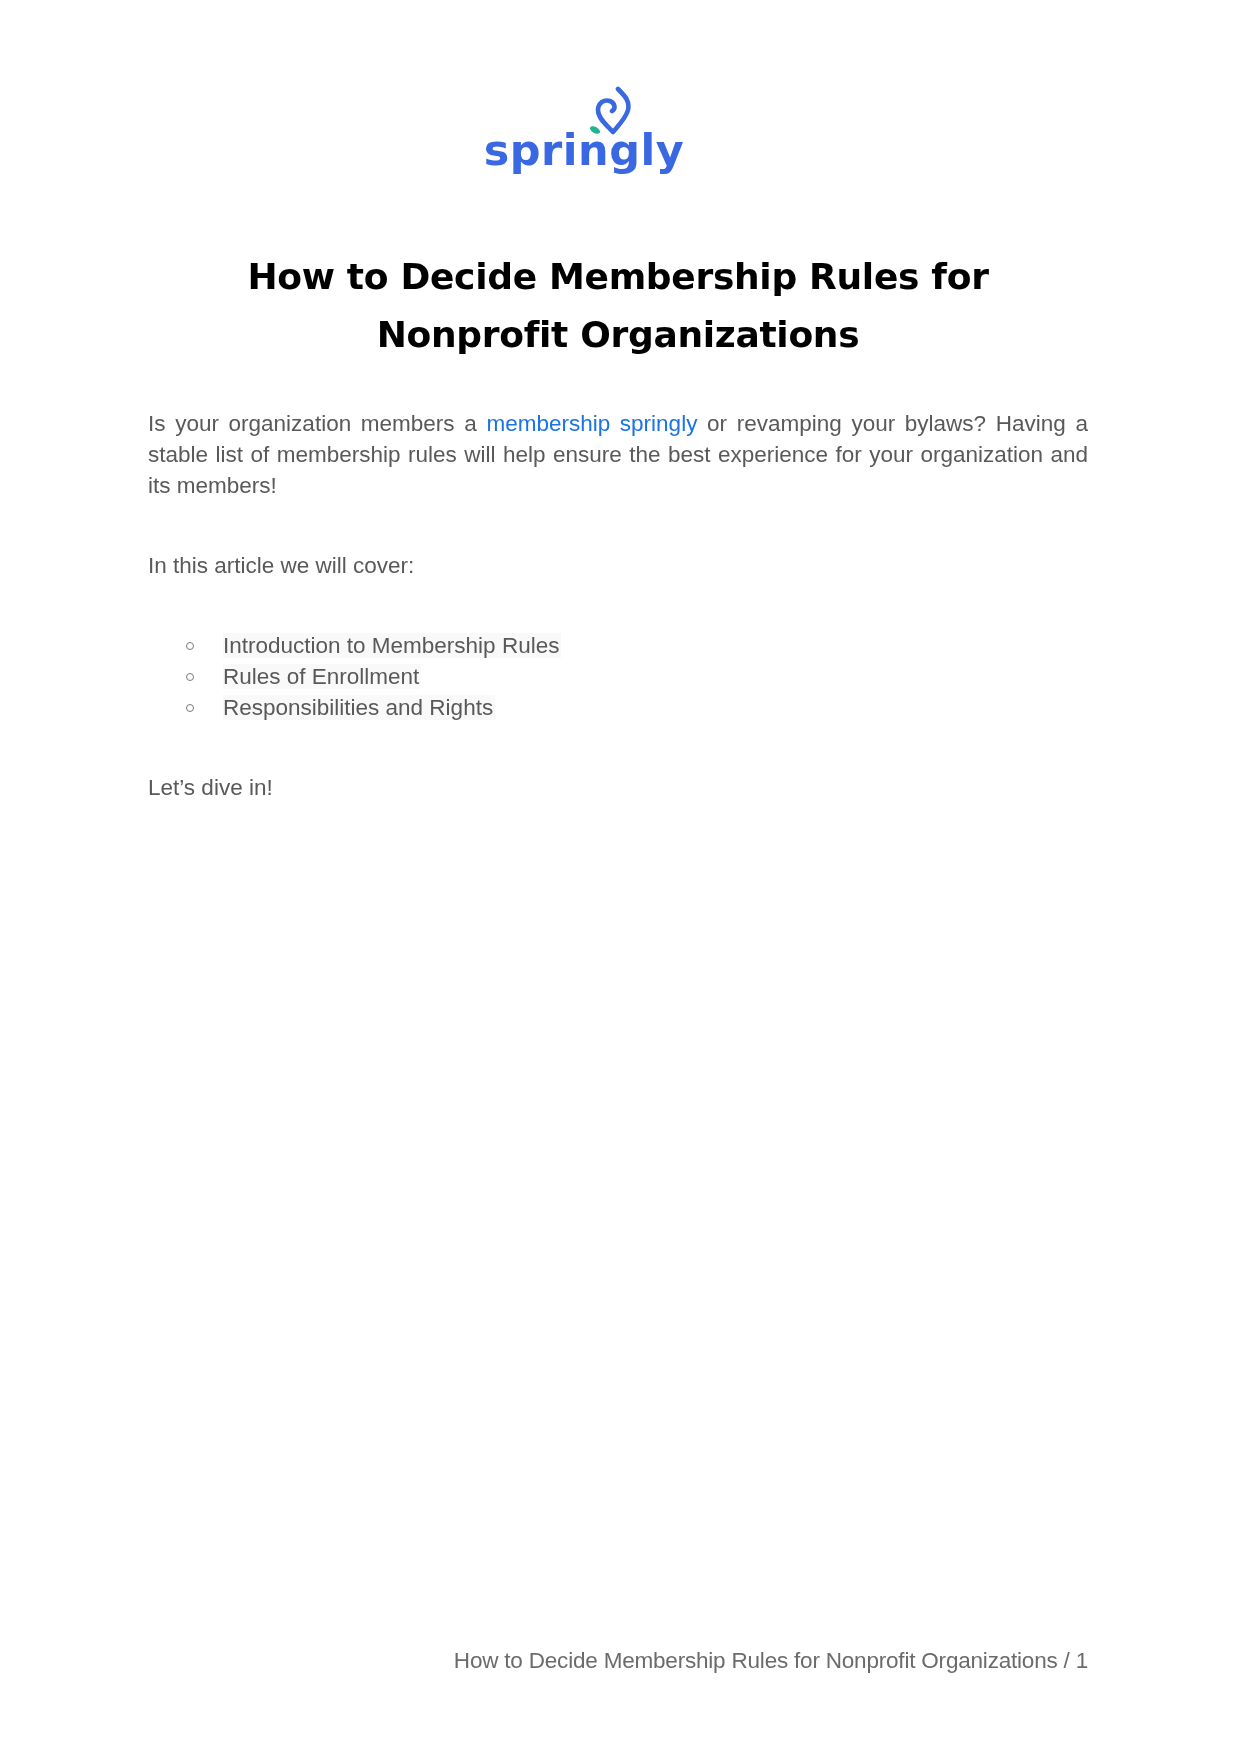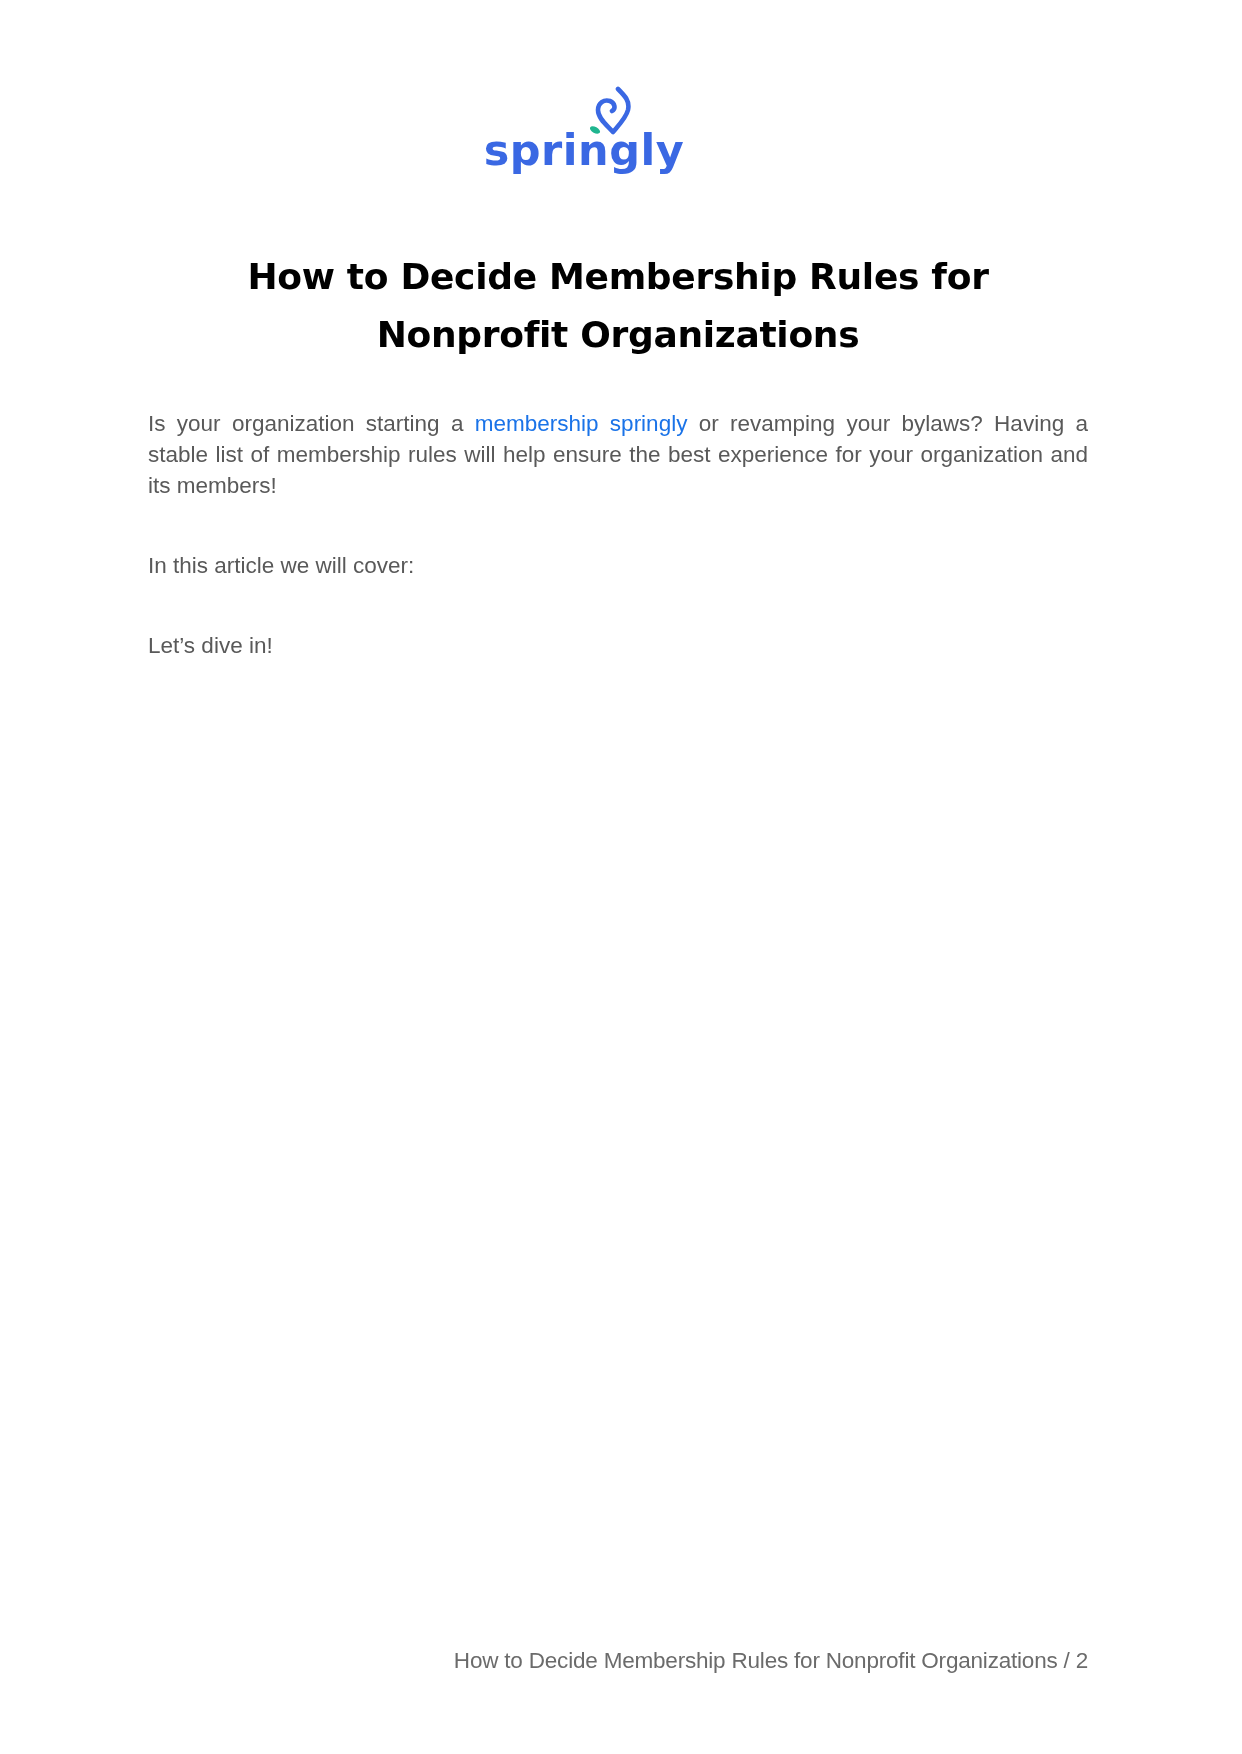--- a/index.html
+++ b/index.html
@@ -141,23 +141,37 @@
       <path d="M28 3 C 35 10, 40 15, 38 24 C 36 32, 28 40, 23 46 C 18 40, 8 33, 8 24 C 8 17, 14 13, 20 15 C 25 17, 26 23, 22 25" fill="none" stroke="#3a68e3" stroke-width="4.6" stroke-linecap="round" stroke-linejoin="round"></path>
 
       <ellipse cx="5" cy="44" rx="5.5" ry="3" transform="rotate(28 5 44)" fill="#1fb58f"></ellipse>
     </svg>
     <div class="logo-word">springly</div>
   </div>
 
   <h1 class="doc-title">How to Decide Membership Rules for Nonprofit Organizations</h1>
 
   <div class="content">
-    <p class="intro"><span>Is your organization starting a </span><a>membership springly</a><span> or revamping your bylaws? Having a stable list of membership rules will help ensure the best experience for your organization and its members!</span></p>
+    <p class="intro"><span>Is your organization members a </span><a>membership springly</a><span> or revamping your bylaws? Having a stable list of membership rules will help ensure the best experience for your organization and its members!</span></p>
 
     <p class="lead">In this article we will cover:</p>
 
+    <ul class="toc">
+      <li>
+        <span class="bullet"></span>
+        <span class="item-text">Introduction to Membership Rules</span>
+      </li>
+      <li>
+        <span class="bullet"></span>
+        <span class="item-text">Rules of Enrollment</span>
+      </li>
+      <li>
+        <span class="bullet"></span>
+        <span class="item-text">Responsibilities and Rights</span>
+      </li>
+    </ul>
 
     <p class="outro">Let’s dive in!</p>
   </div>
 
-  <div class="footer">How to Decide Membership Rules for Nonprofit Organizations / 2</div>
+  <div class="footer">How to Decide Membership Rules for Nonprofit Organizations / 1</div>
 
 </div>
 
 </body></html>

